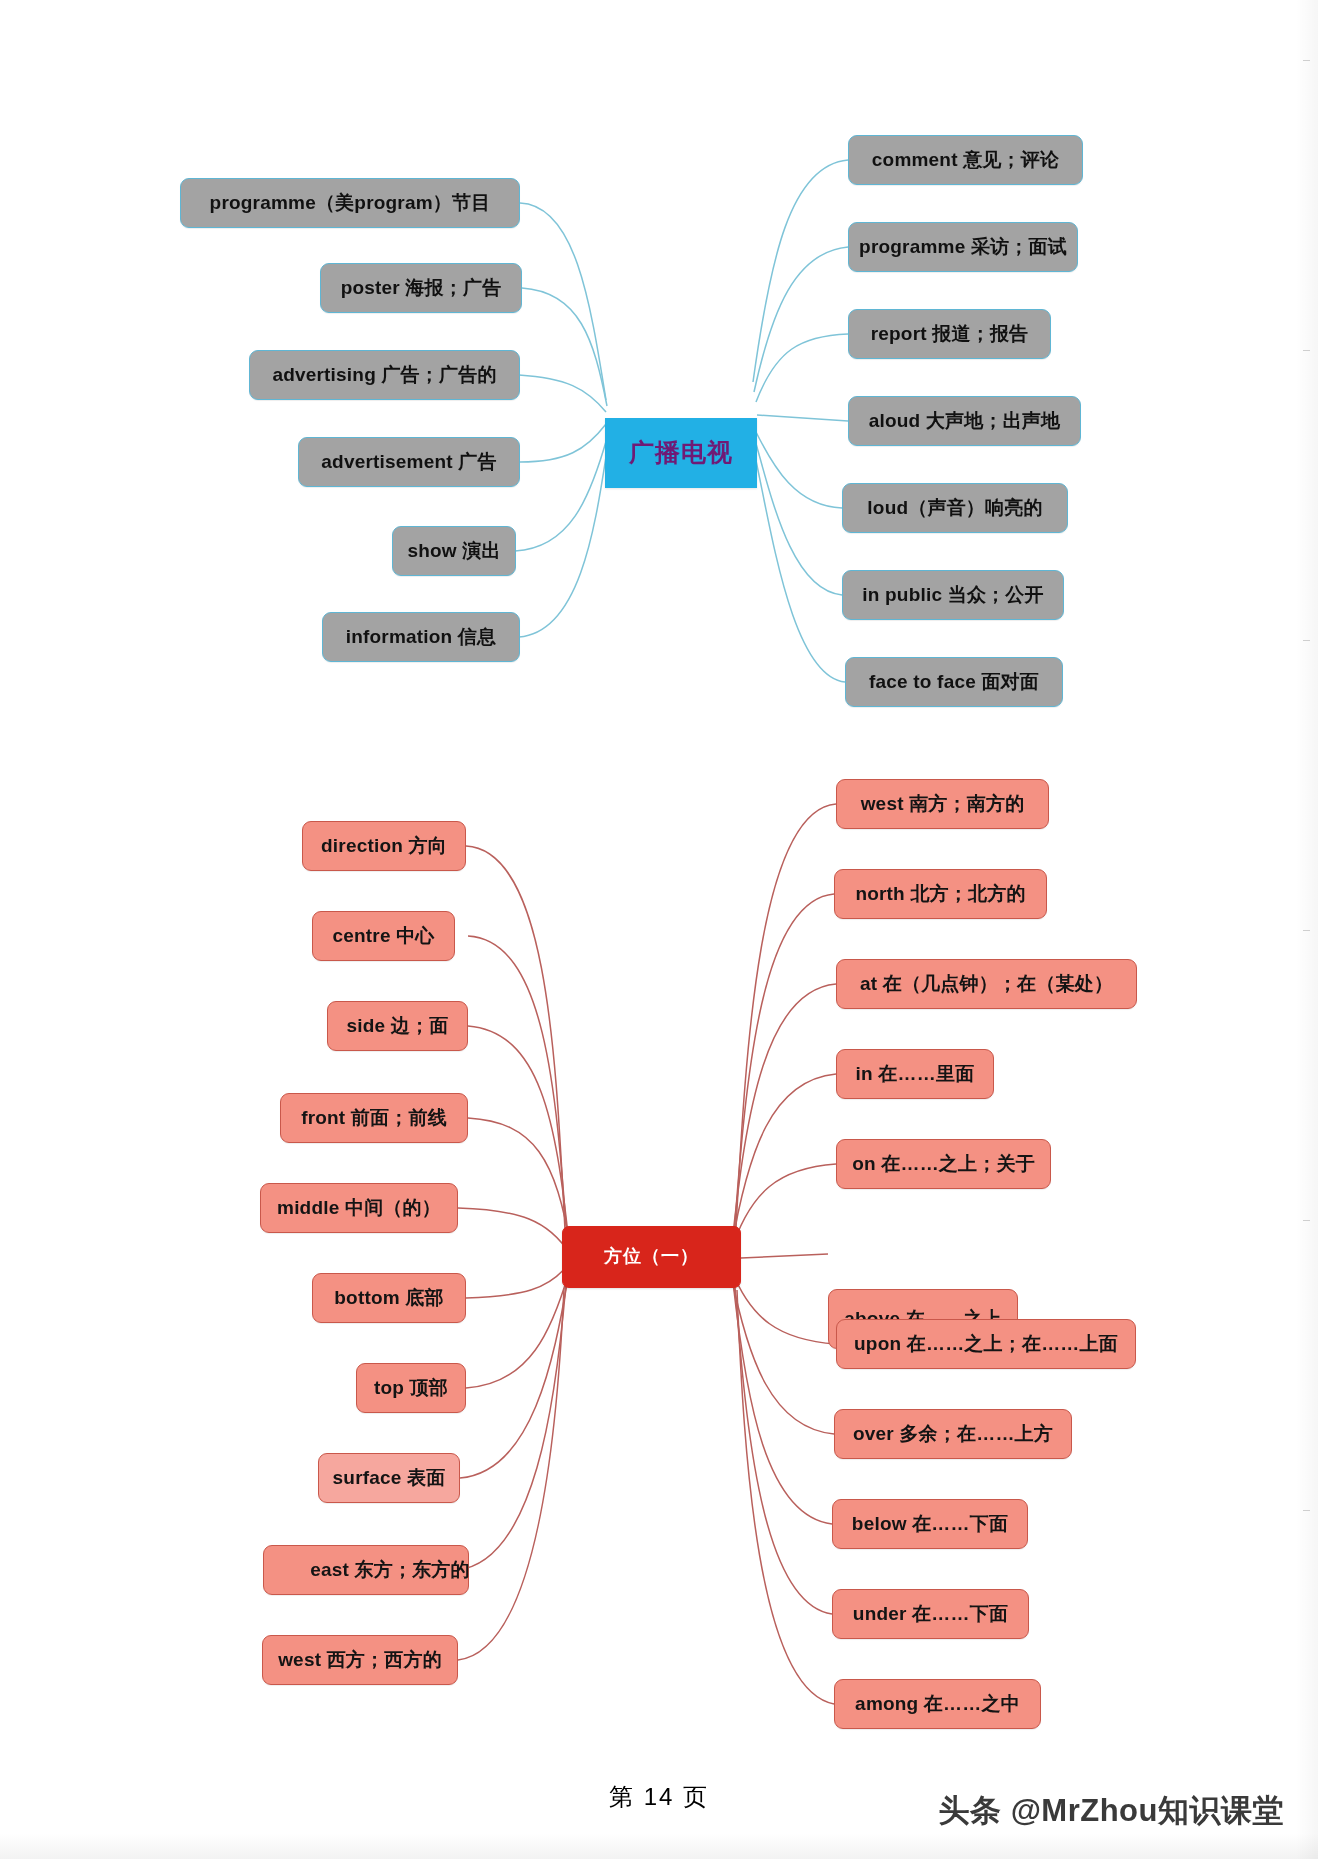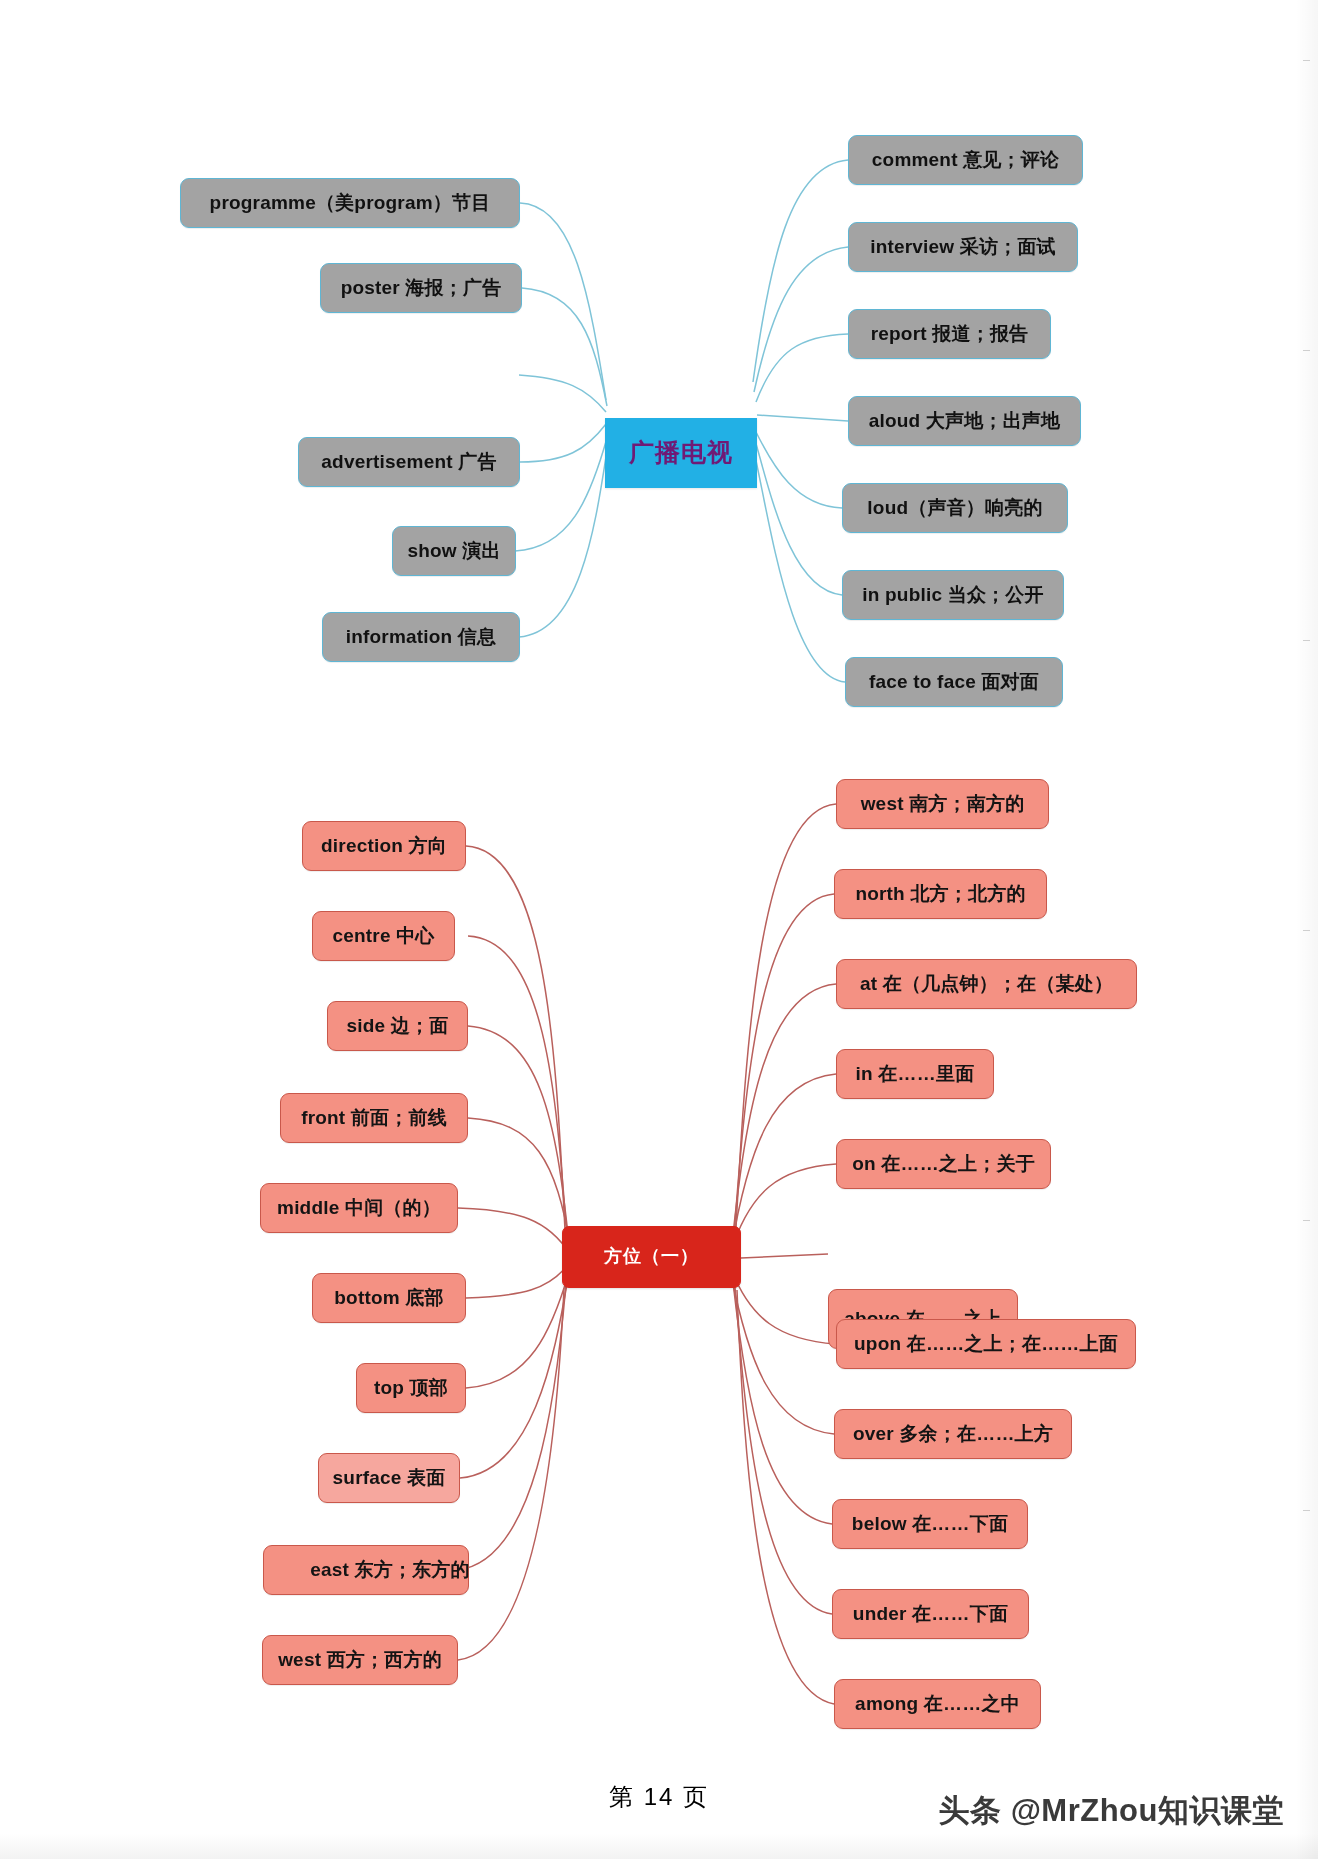--- a/index.html
+++ b/index.html
@@ -177,30 +177,31 @@
       <path d="M834,1704 C758,1690 744,1460 737,1290"></path>
     </g>
   </svg>
 
   <div class="node n-blue-center" style="left:605px; top:378px; width:152px; height:70px;">广播电视</div>
 
   <div class="node n-blue" style="left:180px; top:178px; width:340px; height:50px;">programme（美program）节目</div>
 
   <div class="node n-blue" style="left:320px; top:263px; width:202px; height:50px;">poster 海报；广告</div>
 
+  <div class="node n-blue" style="left:249px; top:350px; width:271px; height:50px;">advertising 广告；广告的</div>
 
   <div class="node n-blue" style="left:298px; top:437px; width:222px; height:50px;">advertisement 广告</div>
 
   <div class="node n-blue" style="left:392px; top:526px; width:124px; height:50px;">show 演出</div>
 
   <div class="node n-blue" style="left:322px; top:612px; width:198px; height:50px;">information 信息</div>
 
   <div class="node n-blue" style="left:848px; top:135px; width:235px; height:50px;">comment 意见；评论</div>
 
-  <div class="node n-blue" style="left:848px; top:222px; width:230px; height:50px;">interview 采访；面试</div>
+  <div class="node n-blue" style="left:848px; top:222px; width:230px; height:50px;">programme 采访；面试</div>
 
   <div class="node n-blue" style="left:848px; top:309px; width:203px; height:50px;">report 报道；报告</div>
 
   <div class="node n-blue" style="left:848px; top:396px; width:233px; height:50px;">aloud 大声地；出声地</div>
 
   <div class="node n-blue" style="left:842px; top:483px; width:226px; height:50px;">loud（声音）响亮的</div>
 
   <div class="node n-blue" style="left:842px; top:570px; width:222px; height:50px;">in public 当众；公开</div>
 
   <div class="node n-blue" style="left:845px; top:657px; width:218px; height:50px;">face to face 面对面</div>

